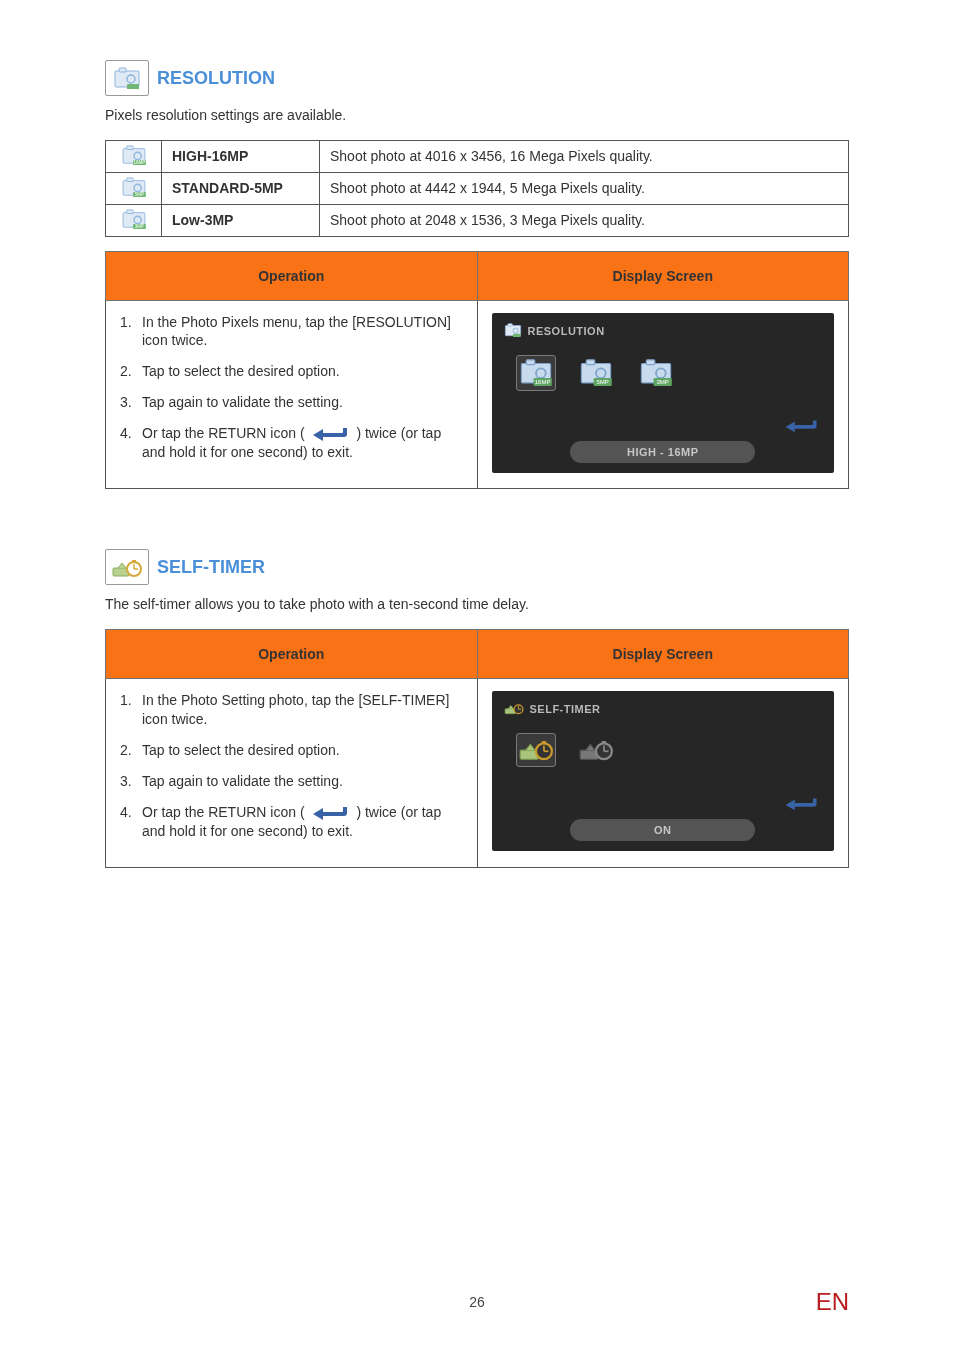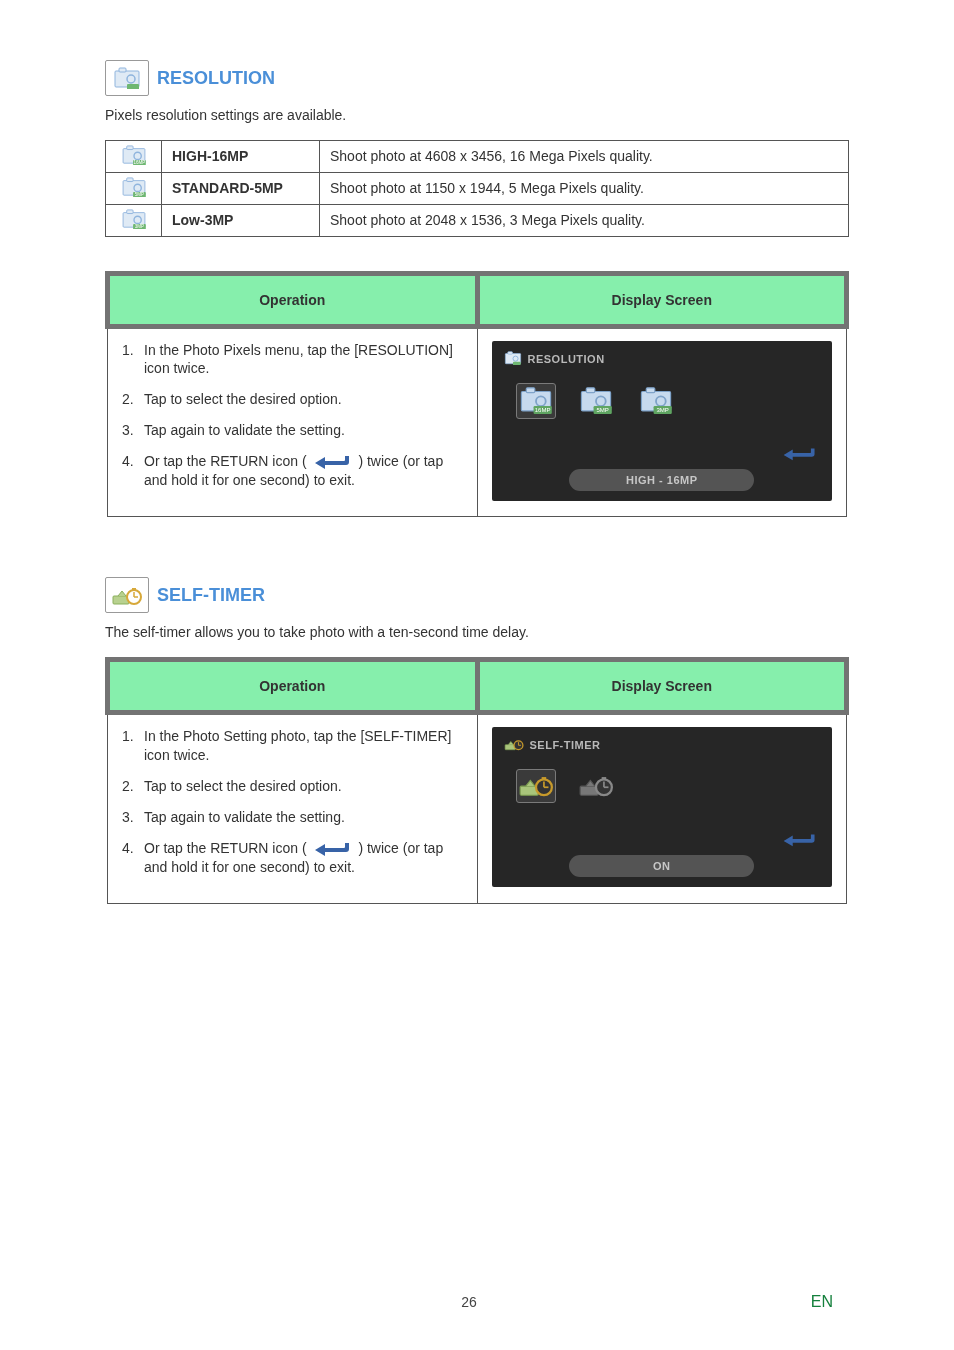--- a/index.html
+++ b/index.html
@@ -37,21 +37,21 @@
     color: #4a8fd8;
   }
   .section-desc {
     margin-bottom: 14px;
     line-height: 1.4;
   }
 
   .simple-table {
     width: 100%;
     border-collapse: collapse;
-    margin-bottom: 34px;
+    margin-bottom: 14px;
   }
   .simple-table td {
     border: 1px solid #555;
     padding: 4px 10px;
     height: 32px;
     vertical-align: middle;
   }
   .simple-table td.icon-cell {
     width: 56px;
     text-align: center;
@@ -60,22 +60,22 @@
     width: 158px;
     font-weight: bold;
   }
 
   .op-table {
     width: 100%;
     border-collapse: collapse;
     margin-bottom: 60px;
   }
   .op-table th {
-    border: 5px solid #737373;
-    background: #86efac;
+    border: 1px solid #737373;
+    background: #f97316;
     padding: 16px;
     font-weight: bold;
   }
   .op-table td {
     border: 1px solid #555;
     padding: 12px 14px 14px 14px;
     vertical-align: top;
     width: 50%;
   }
   .op-list li {
@@ -147,35 +147,35 @@
   .ds-back {
     position: absolute;
     right: 12px;
     bottom: 36px;
   }
   .inline-return svg { vertical-align: middle; }
 
   .page-footer {
     position: absolute;
     bottom: 40px;
-    left: 0; right: 16px;
+    left: 0; right: 0;
     padding: 0 105px;
     display: flex;
     justify-content: center;
     align-items: center;
   }
   .page-num {
     font-size: 14px;
     color: #444;
   }
   .page-lang {
     position: absolute;
     right: 105px;
-    font-size: 16px;
-    color: #15803d;
+    font-size: 24px;
+    color: #b91c1c;
   }
 </style>
 </head>
 <body>
 
 <div class="section-head">
   <div class="section-head-icon">
     <svg width="28" height="22" viewBox="0 0 28 22">
       <rect x="2" y="4" width="24" height="16" rx="1" fill="#dfeaf5" stroke="#8fb4dd"></rect>
       <rect x="6" y="1" width="7" height="4" rx="1" fill="#dfeaf5" stroke="#8fb4dd"></rect>
@@ -194,34 +194,34 @@
     <td class="icon-cell">
       <svg width="26" height="20" viewBox="0 0 28 22">
             <rect x="2" y="4" width="24" height="16" rx="1" fill="#dfeaf5" stroke="#8fb4dd"></rect>
             <rect x="6" y="1" width="7" height="4" rx="1" fill="#dfeaf5" stroke="#8fb4dd"></rect>
             <circle cx="18" cy="12" r="4" fill="none" stroke="#8fb4dd" stroke-width="1.5"></circle>
             <rect x="13" y="16.5" width="14" height="6" rx="1" fill="#6fb772"></rect>
             <text x="20" y="21" font-size="5" fill="#fff" text-anchor="middle" font-family="Arial">16MP</text>
           </svg>
     </td>
     <td class="name-cell">HIGH-16MP</td>
-    <td>Shoot photo at 4608 x 3456, 16 Mega Pixels quality.</td>
+    <td>Shoot photo at 4016 x 3456, 16 Mega Pixels quality.</td>
   </tr>
   <tr>
     <td class="icon-cell">
       <svg width="26" height="20" viewBox="0 0 28 22">
             <rect x="2" y="4" width="24" height="16" rx="1" fill="#dfeaf5" stroke="#8fb4dd"></rect>
             <rect x="6" y="1" width="7" height="4" rx="1" fill="#dfeaf5" stroke="#8fb4dd"></rect>
             <circle cx="18" cy="12" r="4" fill="none" stroke="#8fb4dd" stroke-width="1.5"></circle>
             <rect x="13" y="16.5" width="14" height="6" rx="1" fill="#6fb772"></rect>
             <text x="20" y="21" font-size="5" fill="#fff" text-anchor="middle" font-family="Arial">5MP</text>
           </svg>
     </td>
     <td class="name-cell">STANDARD-5MP</td>
-    <td>Shoot photo at 1150 x 1944, 5 Mega Pixels quality.</td>
+    <td>Shoot photo at 4442 x 1944, 5 Mega Pixels quality.</td>
   </tr>
   <tr>
     <td class="icon-cell">
       <svg width="26" height="20" viewBox="0 0 28 22">
             <rect x="2" y="4" width="24" height="16" rx="1" fill="#dfeaf5" stroke="#8fb4dd"></rect>
             <rect x="6" y="1" width="7" height="4" rx="1" fill="#dfeaf5" stroke="#8fb4dd"></rect>
             <circle cx="18" cy="12" r="4" fill="none" stroke="#8fb4dd" stroke-width="1.5"></circle>
             <rect x="13" y="16.5" width="14" height="6" rx="1" fill="#6fb772"></rect>
             <text x="20" y="21" font-size="5" fill="#fff" text-anchor="middle" font-family="Arial">3MP</text>
           </svg>

